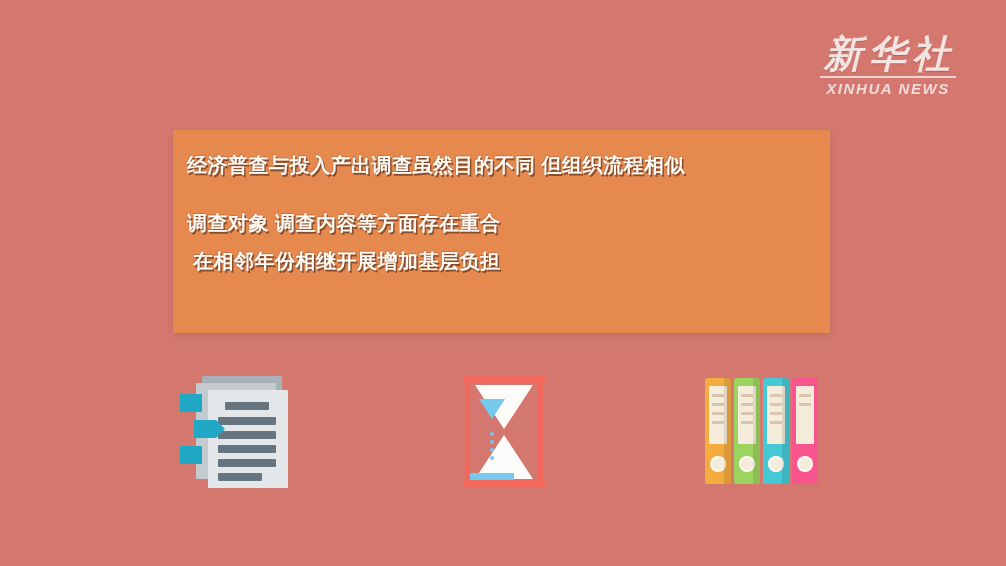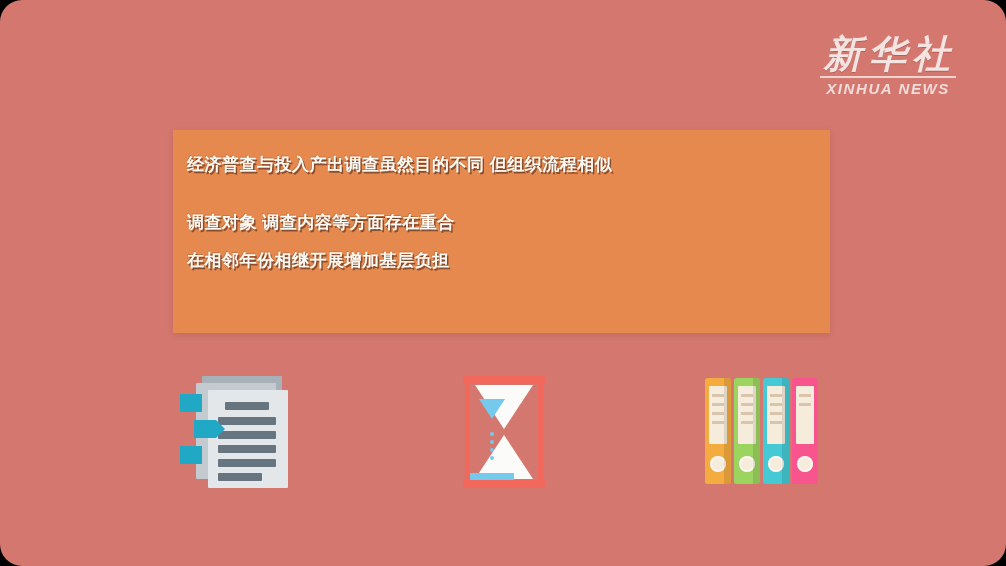--- a/index.html
+++ b/index.html
@@ -7,21 +7,20 @@
     padding: 0;
     background: #000;
   }
   #stage {
     position: relative;
     width: 1006px;
     height: 566px;
     overflow: hidden;
     background: #d4786f;
     font-family: "Liberation Sans", "DejaVu Sans", sans-serif;
-    border-radius: 22px;
   }
 
   
   #logo {
     position: absolute;
     left: 818px;
     top: 33px;
     width: 140px;
     height: 62px;
     text-align: center;
@@ -67,21 +66,21 @@
   }
   #caption-lines {
     position: absolute;
     left: 14px;
     top: 16px;
     right: 10px;
   }
   .cap-line {
     font-family: "Liberation Sans", "DejaVu Sans", sans-serif;
     font-weight: 700;
-    font-size: 17px;
+    font-size: 20px;
     line-height: 38px;
     color: #fdfaf4;
     letter-spacing: 0.5px;
     white-space: pre;
     text-shadow:
        1.5px 1.5px 0 rgba(60,28,20,0.55),
       -0.6px -0.6px 0 rgba(90,45,30,0.22);
   }
 
   
@@ -259,21 +258,21 @@
   <div id="logo">
     <div class="cn">新华社</div>
     <div class="rule"></div>
     <div class="en">XINHUA NEWS</div>
   </div>
 
   <div id="caption-panel" style="background: rgb(229, 137, 78);">
     <div id="caption-lines">
       <div class="cap-line" style="color: rgb(253, 250, 244);">经济普查与投入产出调查虽然目的不同 但组织流程相似</div>
       <div class="cap-line" style="color: rgb(253, 250, 244); margin-top: 20px;">调查对象 调查内容等方面存在重合</div>
-      <div class="cap-line" style="color: rgb(253, 250, 244);">在相邻年份相继开展增加基层负担</div>
+      <div class="cap-line" style="color: rgb(253, 250, 244); margin-left: 6px;">在相邻年份相继开展增加基层负担</div>
     </div>
   </div>
 
   <div id="icon-row">
 
     <div id="icon-documents">
       <div class="doc-sheet doc-back2"></div>
       <div class="doc-sheet doc-back1"></div>
       <div class="doc-sheet doc-front">
         <div class="doc-line" style="left:17px; top:12px; width:44px;"></div>

